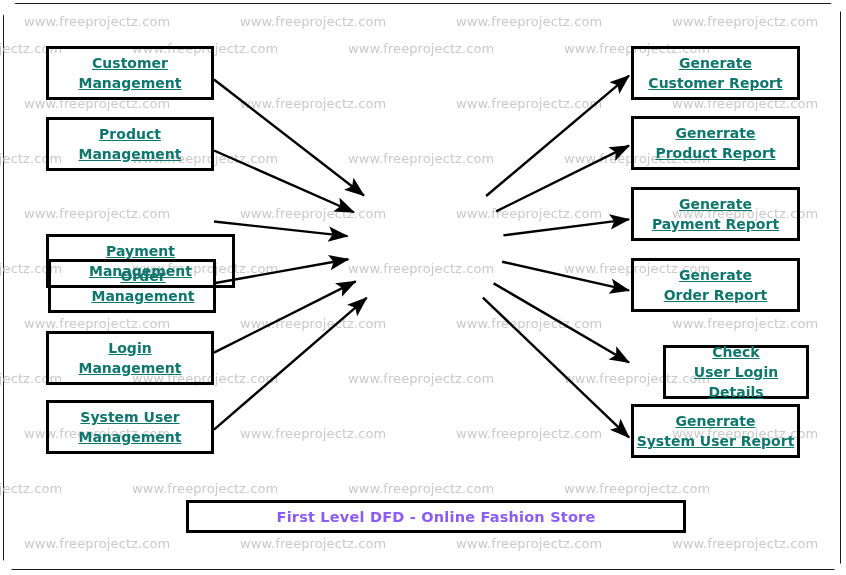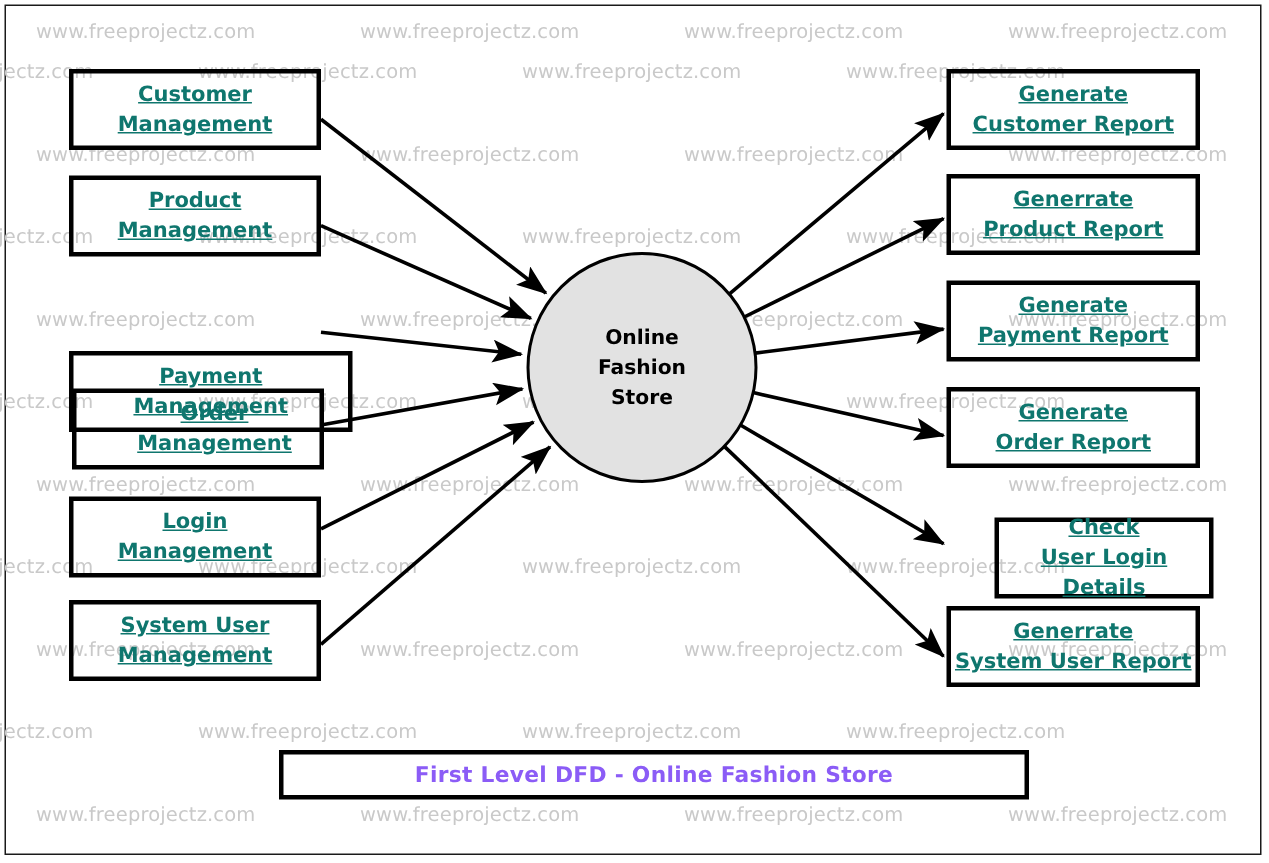--- a/index.html
+++ b/index.html
@@ -7,20 +7,21 @@
     padding: 0;
     background: #ffffff;
   }
   #canvas {
     position: relative;
     width: 846px;
     height: 575px;
     background: #ffffff;
     overflow: hidden;
     font-family: "DejaVu Sans", sans-serif;
+    border-radius: 28px;
   }
   
   #frame {
     position: absolute;
     left: 3px;
     top: 3px;
     width: 838px;
     height: 567px;
     border: 1px solid #1a1a1a;
     box-sizing: border-box;
@@ -207,25 +208,20 @@
   </div>
   <div class="node" style="left:46px; top:331px; width:168px; height:54px;">
     <span class="label">Login
 Management</span>
   </div>
   <div class="node" style="left:46px; top:400px; width:168px; height:54px;">
     <span class="label">System User
 Management</span>
   </div>
 
-  <div id="process-circle" style="left:351px; top:168px; width:154px; height:154px;">
-    <span class="label">Online
-Fashion
-Store</span>
-  </div>
 
   <div class="node" style="left:631px; top:46px; width:169px; height:54px;">
     <span class="label">Generate
 Customer Report</span>
   </div>
   <div class="node" style="left:631px; top:116px; width:169px; height:54px;">
     <span class="label">Generrate
 Product Report</span>
   </div>
   <div class="node" style="left:631px; top:187px; width:169px; height:54px;">

